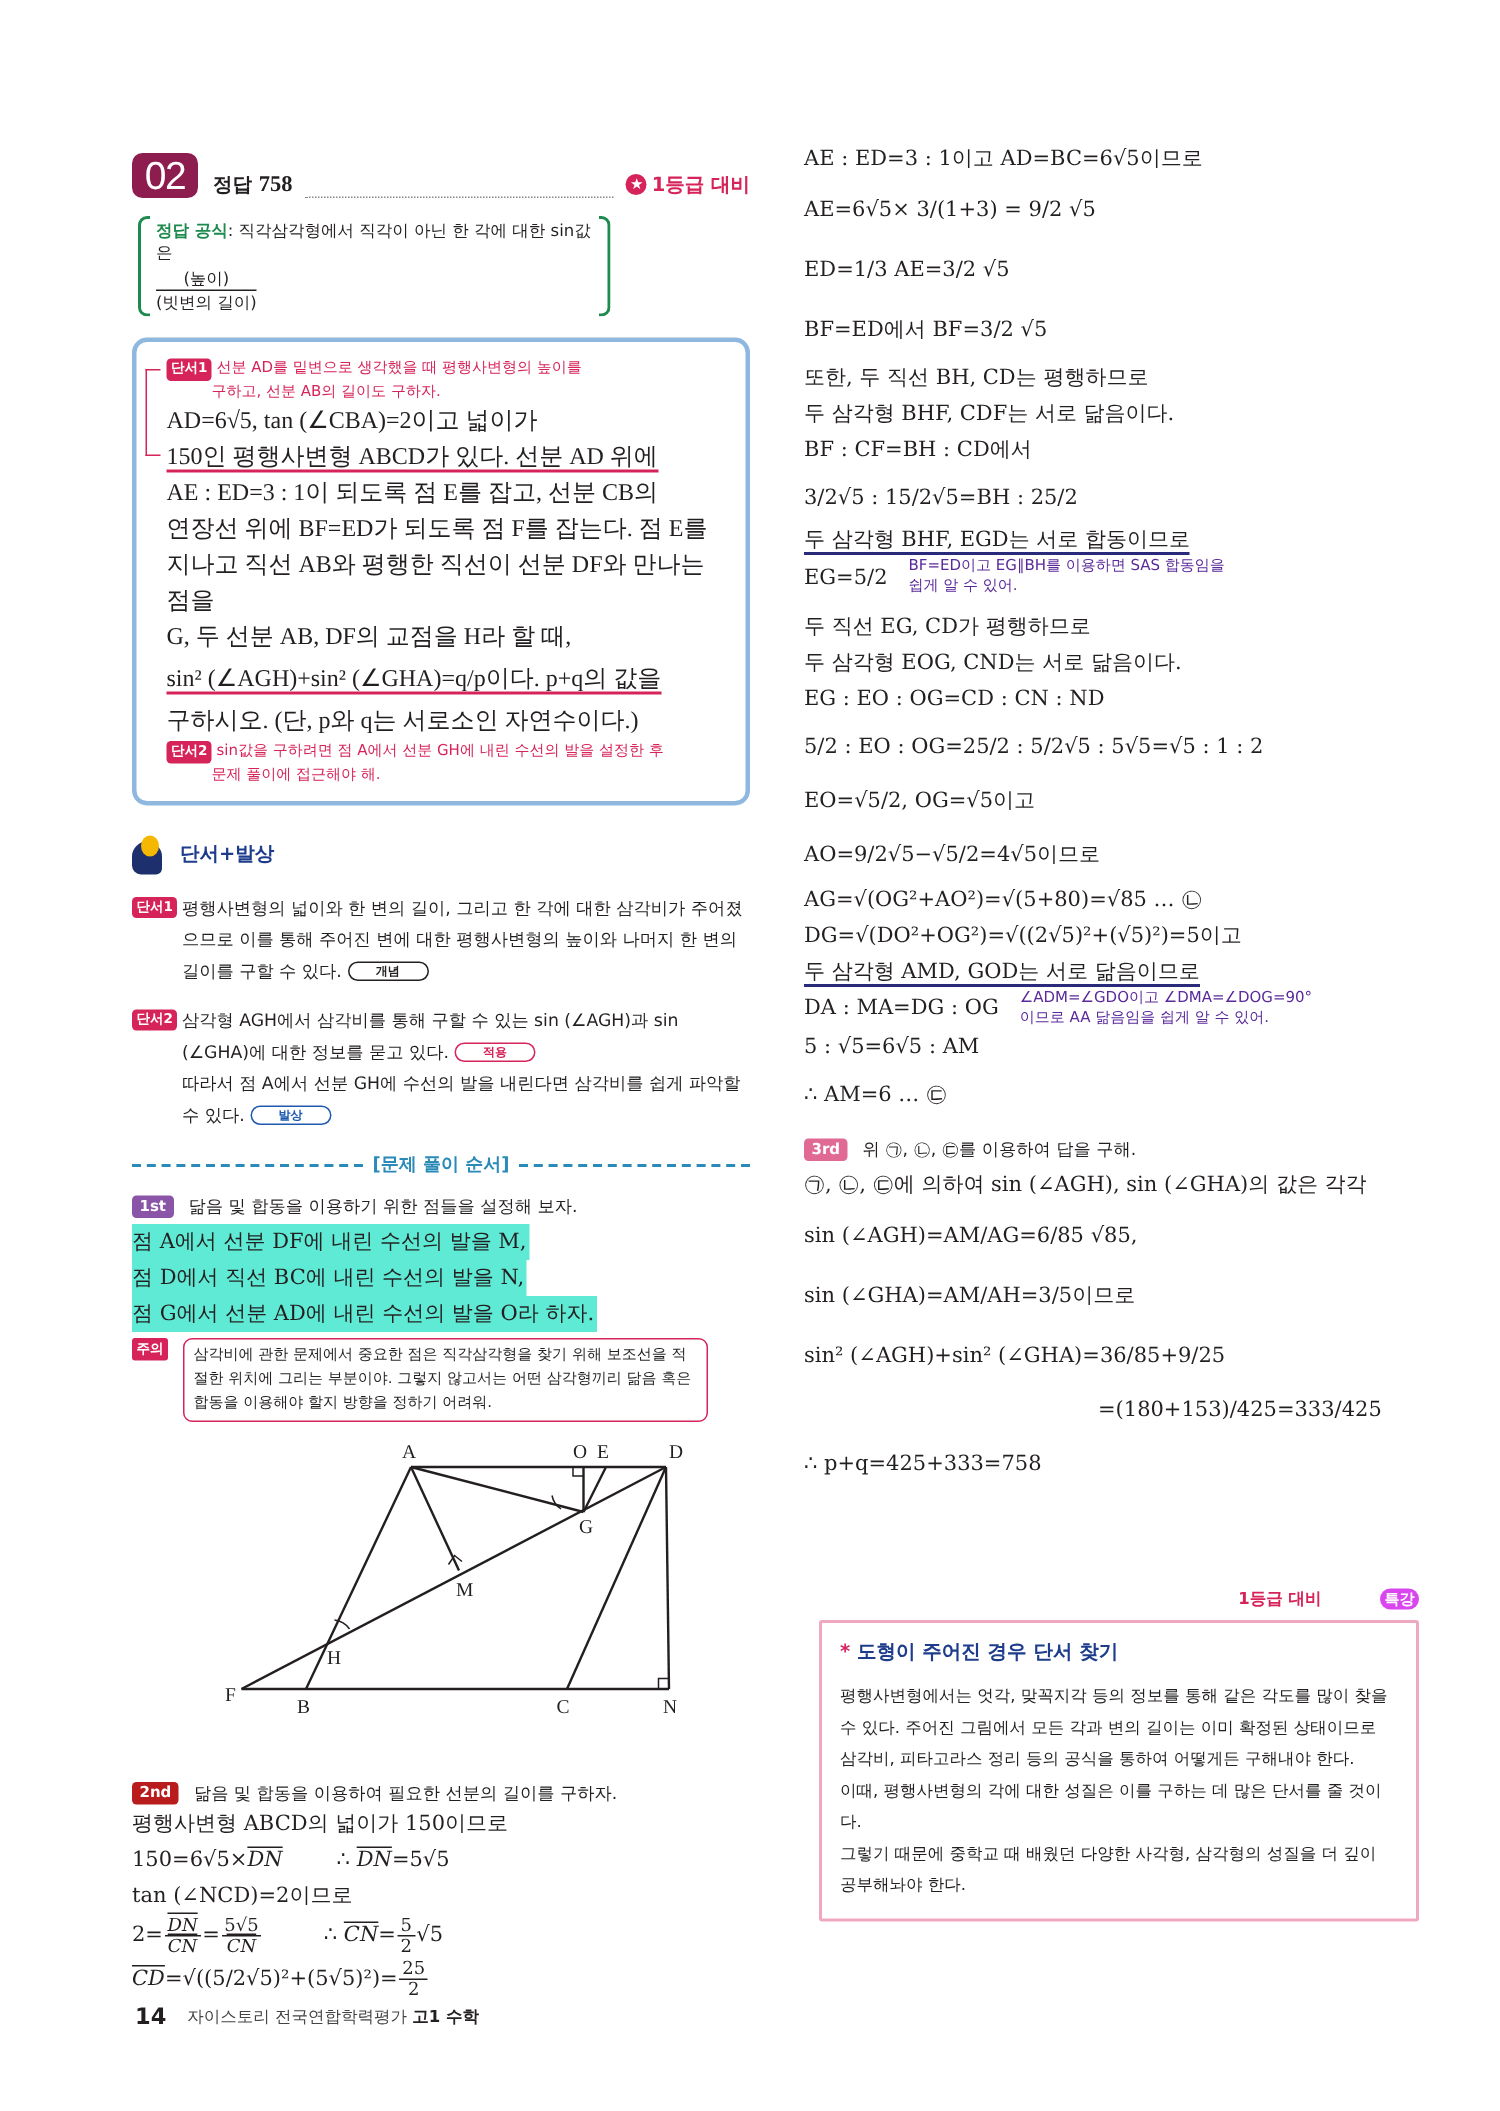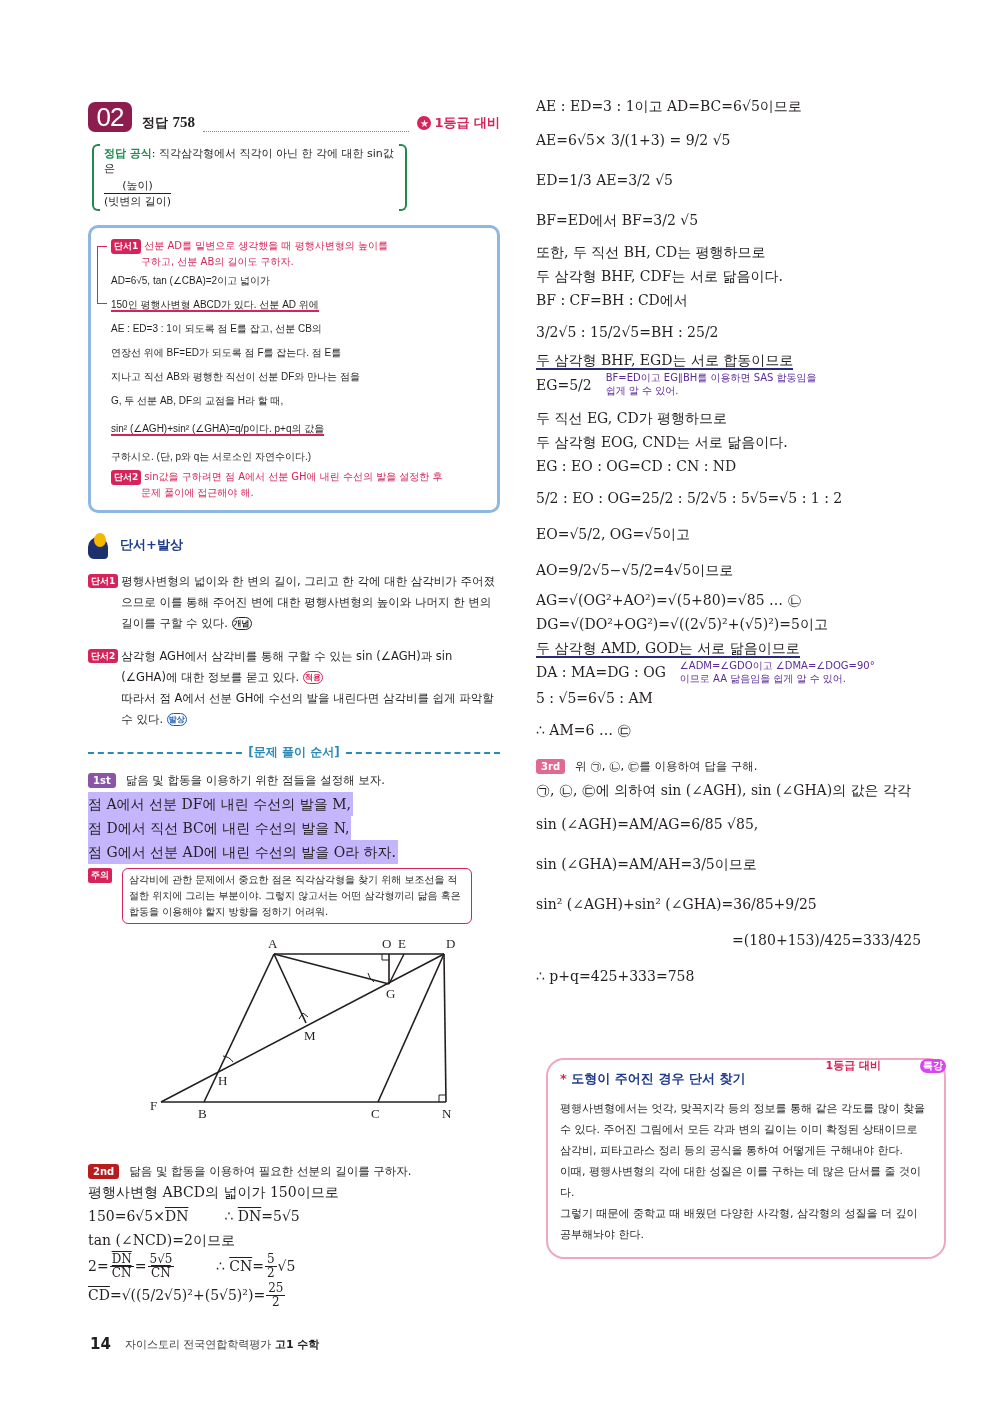--- a/index.html
+++ b/index.html
@@ -1,18 +1,18 @@
 <!DOCTYPE html>
 <html><head>
 <meta charset="utf-8">
 <style>
   * { box-sizing: border-box; margin: 0; padding: 0; }
   html, body { width: 1000px; height: 1407px; background: #ffffff; }
   body { position: relative; font-family: "DejaVu Serif", serif; color: #231f20; overflow: hidden; }
-  .ovl { text-decoration: overline; }
+  .ovl { text-decoration: overline; font-style: italic; }
   .col-left { position: absolute; left: 88px; top: 100px; width: 412px; }
   .col-right { position: absolute; left: 536px; top: 93px; width: 412px; }
 
   
   .q-header { display: flex; align-items: flex-end; height: 32px; }
   .q-num { background: #8e1d4f; color: #fff; font-family: "Liberation Sans", sans-serif; font-size: 26px; font-weight: 400; border-radius: 7px; width: 44px; height: 30px; display: flex; align-items: center; justify-content: center; letter-spacing: -1px; }
   .q-answer { margin-left: 10px; font-family: "DejaVu Sans", sans-serif; font-weight: bold; font-size: 13px; }
   .q-answer .num { font-family: "Liberation Serif", serif; font-size: 15px; }
   .q-dots { flex: 1; border-bottom: 1px dotted #888; margin: 6px 8px 0 8px; height: 1px; }
   .q-level { color: #d6245a; font-family: "DejaVu Sans", sans-serif; font-weight: bold; font-size: 13px; display: flex; align-items: center; gap: 3px; }
@@ -25,48 +25,48 @@
   .formula-box .lbl { color: #1e8a4e; font-weight: bold; }
   .frac-small { display: inline-block; text-align: center; margin-top: 2px; }
   .frac-small .n { display: block; border-bottom: 1px solid #231f20; padding: 0 2px; }
   .frac-small .d { display: block; }
 
   
   .problem-box { margin-top: 14px; border: 3px solid #8fb8e0; border-radius: 10px; padding: 10px 12px 10px 20px; background: #fff; position: relative; }
   .hint-tag { display: inline-block; background: #d6245a; color: #fff; font-family: "DejaVu Sans", sans-serif; font-weight: bold; font-size: 9px; padding: 0 3px; border-radius: 3px; margin-right: 3px; }
   .hint-note { color: #d6245a; font-family: "DejaVu Sans", sans-serif; font-size: 10px; line-height: 15px; }
   .hint-note .indent { padding-left: 30px; display: block; }
-  .prob-line { font-size: 10px; line-height: 24px; font-family: Liberation Sans, sans-serif; }
+  .prob-line { font-size: 16px; line-height: 24px; font-family: Liberation Serif, serif; }
   .ul-red { border-bottom: 2px solid #d6245a; }
   .bracket-line { position: absolute; left: 6px; top: 18px; width: 10px; height: 58px; border-left: 1.5px solid #d6245a; border-top: 1.5px solid #d6245a; border-bottom: 1.5px solid #d6245a; }
 
   
   .hint-section { margin-top: 18px; }
   .hint-title { display: flex; align-items: center; gap: 8px; font-family: "DejaVu Sans", sans-serif; font-weight: bold; color: #1e3c8c; font-size: 13px; }
   .head-icon { width: 24px; height: 28px; position: relative; }
   .head-icon .head { position: absolute; left: 0; top: 6px; width: 20px; height: 22px; background: #1e2f6e; border-radius: 10px 10px 4px 6px; }
   .head-icon .bulb { position: absolute; left: 6px; top: 2px; width: 12px; height: 14px; background: #f5b800; border-radius: 50%; }
   .hint-item { margin-top: 12px; font-family: "DejaVu Sans", sans-serif; font-size: 11.5px; line-height: 21px; display: flex; }
   .hint-item .hint-tag { height: 14px; line-height: 14px; margin-top: 3px; flex: none; }
-  .pill { display: inline-block; font-size: 8px; border: 1px solid; border-radius: 8px; padding: 0 1px; line-height: 11px; vertical-align: middle; font-weight: bold; }
+  .pill { display: inline-block; font-size: 8px; border: 1px solid; border-radius: 8px; padding: 0 18px; line-height: 11px; vertical-align: middle; font-weight: bold; }
   .pill-c { color: #231f20; border-color: #231f20; }
   .pill-a { color: #d6245a; border-color: #d6245a; font-family: Liberation Serif, serif; }
   .pill-b { color: #1e5bb0; border-color: #1e5bb0; }
 
   .order-divider { margin-top: 14px; display: flex; align-items: center; font-family: "DejaVu Sans", sans-serif; font-size: 12px; color: #2a8ab8; font-weight: bold; }
   .order-divider .dash { flex: 1; border-bottom: 2px dashed #2a8ab8; }
   .order-divider .txt { padding: 0 6px; }
 
   .step { margin-top: 12px; font-family: "DejaVu Sans", sans-serif; font-size: 11.5px; display: flex; align-items: center; gap: 10px; }
   .step-tag { color: #fff; font-weight: bold; font-size: 10px; padding: 0 5px; border-radius: 3px; height: 15px; line-height: 15px; }
   .tag-1st { background: #8a55a6; }
   .tag-2nd { background: #b91c1c; }
   .tag-3rd { background: #e06a94; }
 
-  .pink-hl { background: #c4b5fd; display: inline-block; font-size: 14px; line-height: 24px; padding-right: 2px; }
+  .pink-hl { background: #5eead4; display: inline-block; font-size: 14px; line-height: 24px; padding-right: 2px; }
   .pink-lines { margin-top: 4px; }
 
   .warn { display: flex; margin-top: 4px; }
   .warn-tag { background: #d6245a; color: #fff; font-family: "DejaVu Sans", sans-serif; font-size: 9px; font-weight: bold; padding: 1px 3px; height: 15px; border-radius: 2px; }
   .warn-box { margin-left: 10px; border: 1.5px solid #d6245a; border-radius: 6px; padding: 3px 6px; font-family: "DejaVu Sans", sans-serif; font-size: 10px; line-height: 16px; width: 350px; }
 
   .diagram { margin-top: 6px; margin-left: 48px; width: 340px; height: 200px; }
 
   .math { font-size: 14px; line-height: 22px; font-family: "DejaVu Serif", serif; }
   .math-line { margin-top: 2px; white-space: nowrap; }
@@ -74,21 +74,21 @@
   .frac .n { display: block; border-bottom: 1px solid #231f20; padding: 0 2px; }
   .frac .d { display: block; }
   .gap { display: inline-block; width: 36px; }
 
   .ul-navy { border-bottom: 2px solid #2a2a7a; }
   .note-purple { color: #5a2a9a; font-family: "DejaVu Sans", sans-serif; font-size: 10px; line-height: 13px; }
 
   .special { position: absolute; left: 546px; top: 1058px; width: 400px; }
   .special-badge { position: absolute; right: 0; top: 0; font-family: "DejaVu Sans", sans-serif; font-size: 11px; color: #d6245a; font-weight: bold; display: flex; align-items: center; gap: 3px; }
   .special-badge .teuk { background: #d946ef; color: #fff; border-radius: 8px; padding: 0 3px; font-size: 10px; margin-left: 36px; }
-  .special-box { margin-top: 0; border: 2px solid #f0a8c0; border-radius: 18px; padding: 10px 10px 12px 12px; }
+  .special-box { margin-top: 22px; border: 2px solid #f0a8c0; border-radius: 2px; padding: 10px 10px 12px 12px; }
   .special-title { color: #1e3c8c; font-family: "DejaVu Sans", sans-serif; font-weight: bold; font-size: 13px; }
   .special-title .ast { color: #d6245a; }
   .special-body { margin-top: 10px; font-family: "DejaVu Sans", sans-serif; font-size: 11px; line-height: 21px; }
 
   .footer { position: absolute; left: 90px; top: 1335px; font-family: "DejaVu Sans", sans-serif; display: flex; align-items: center; gap: 14px; }
   .footer .pg { font-weight: bold; font-size: 15px; }
   .footer .ttl { font-size: 11px; color: #444; }
   .footer .ttl b { color: #231f20; }
 </style>
 </head>

